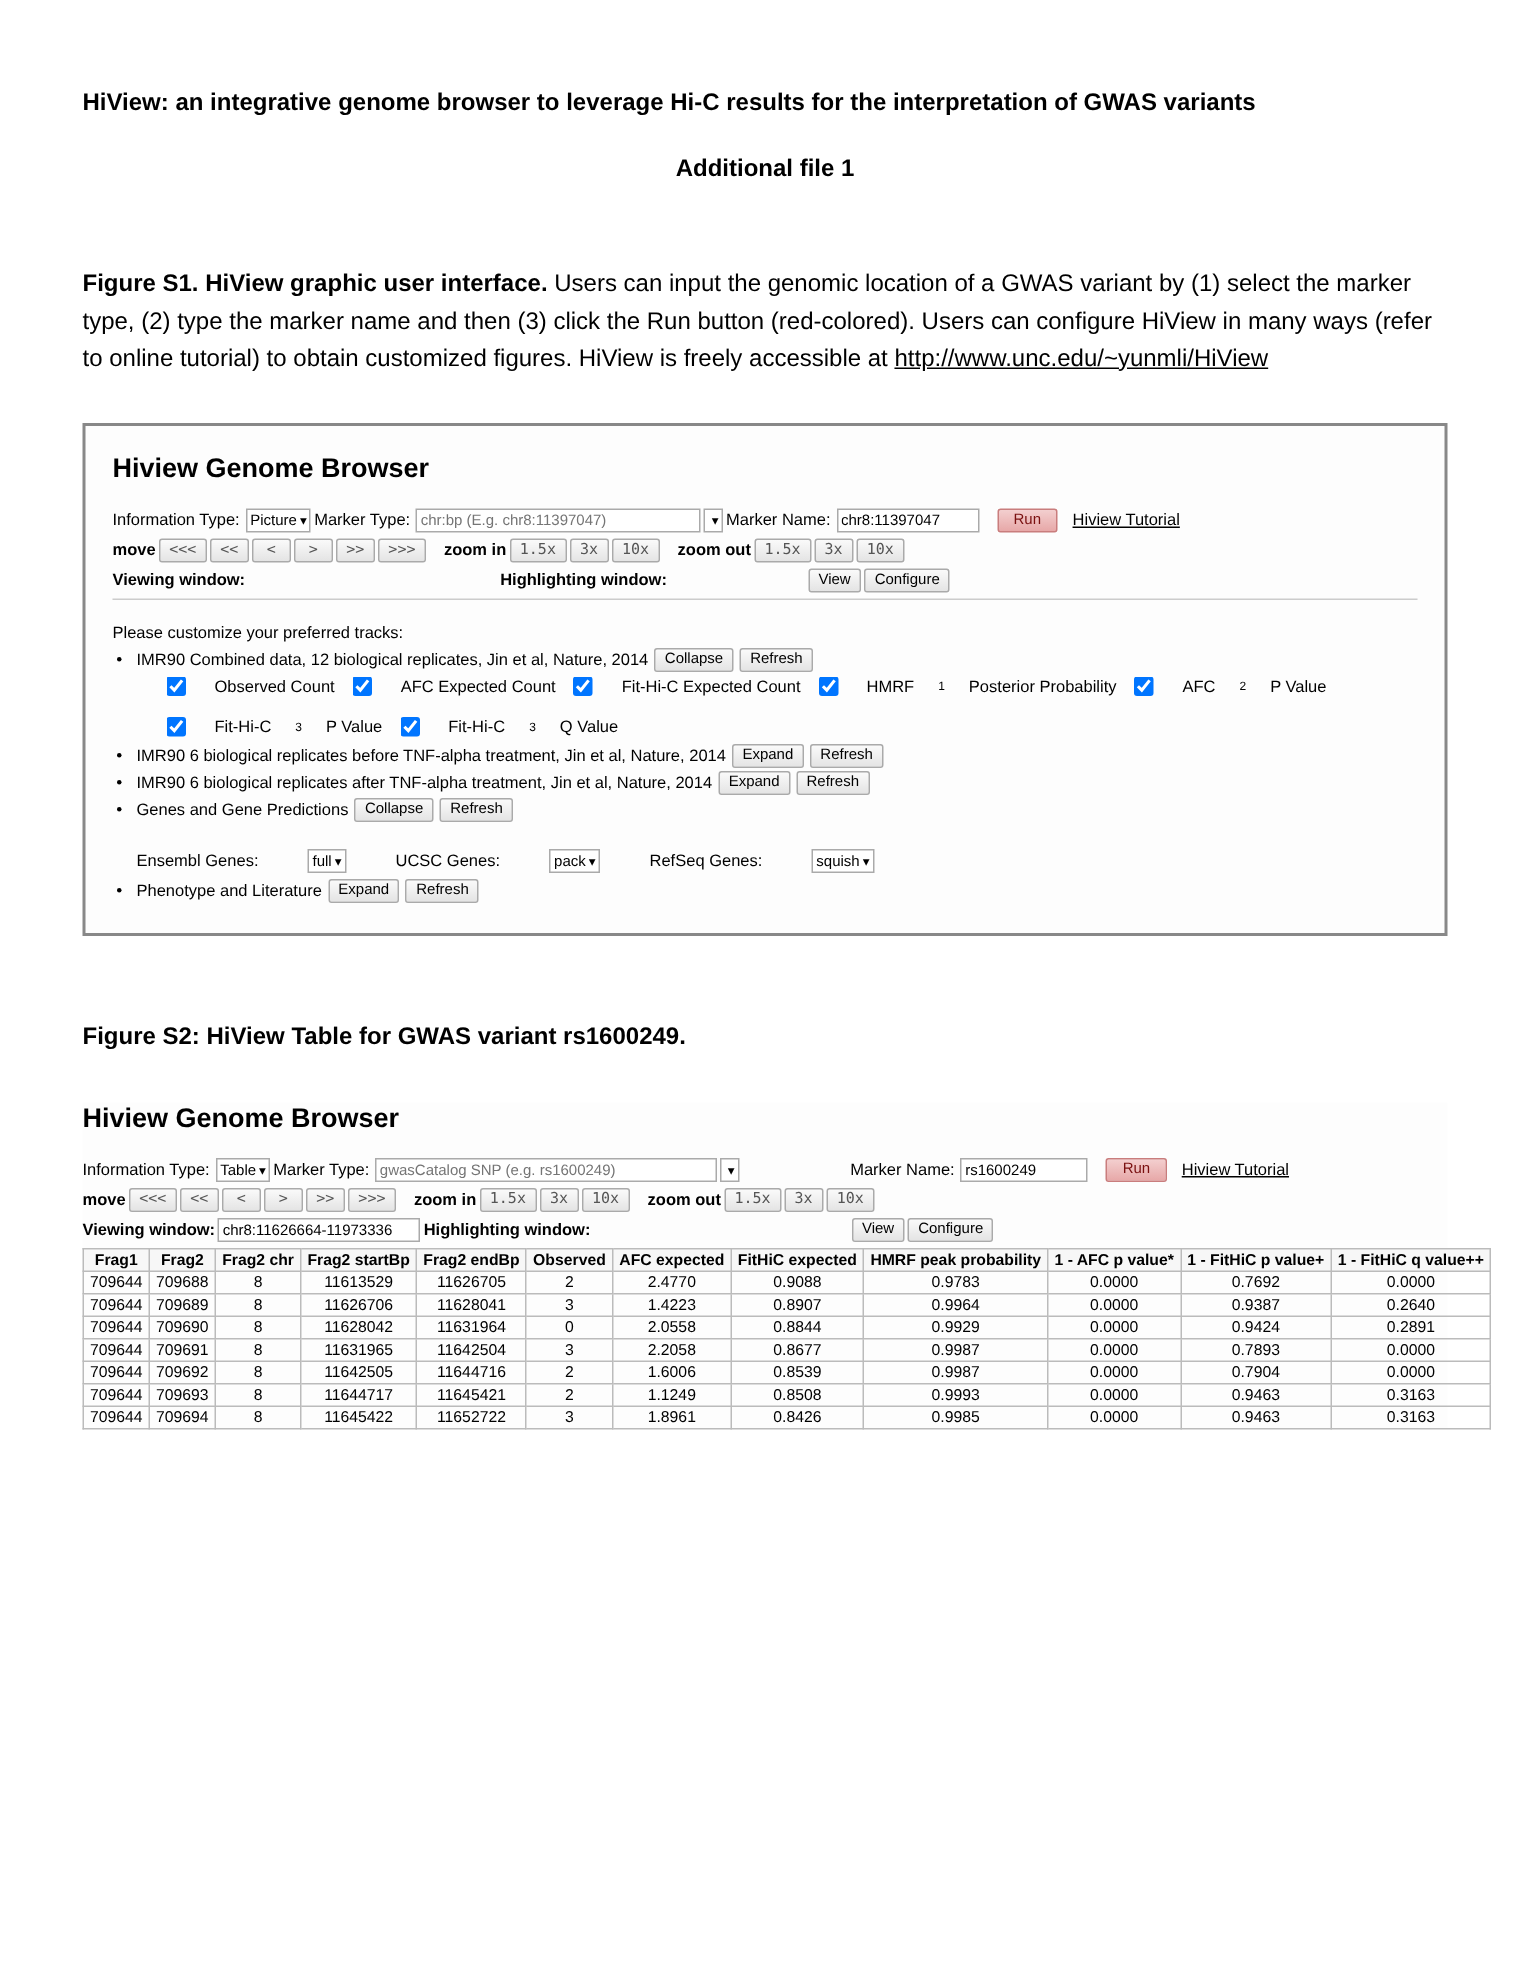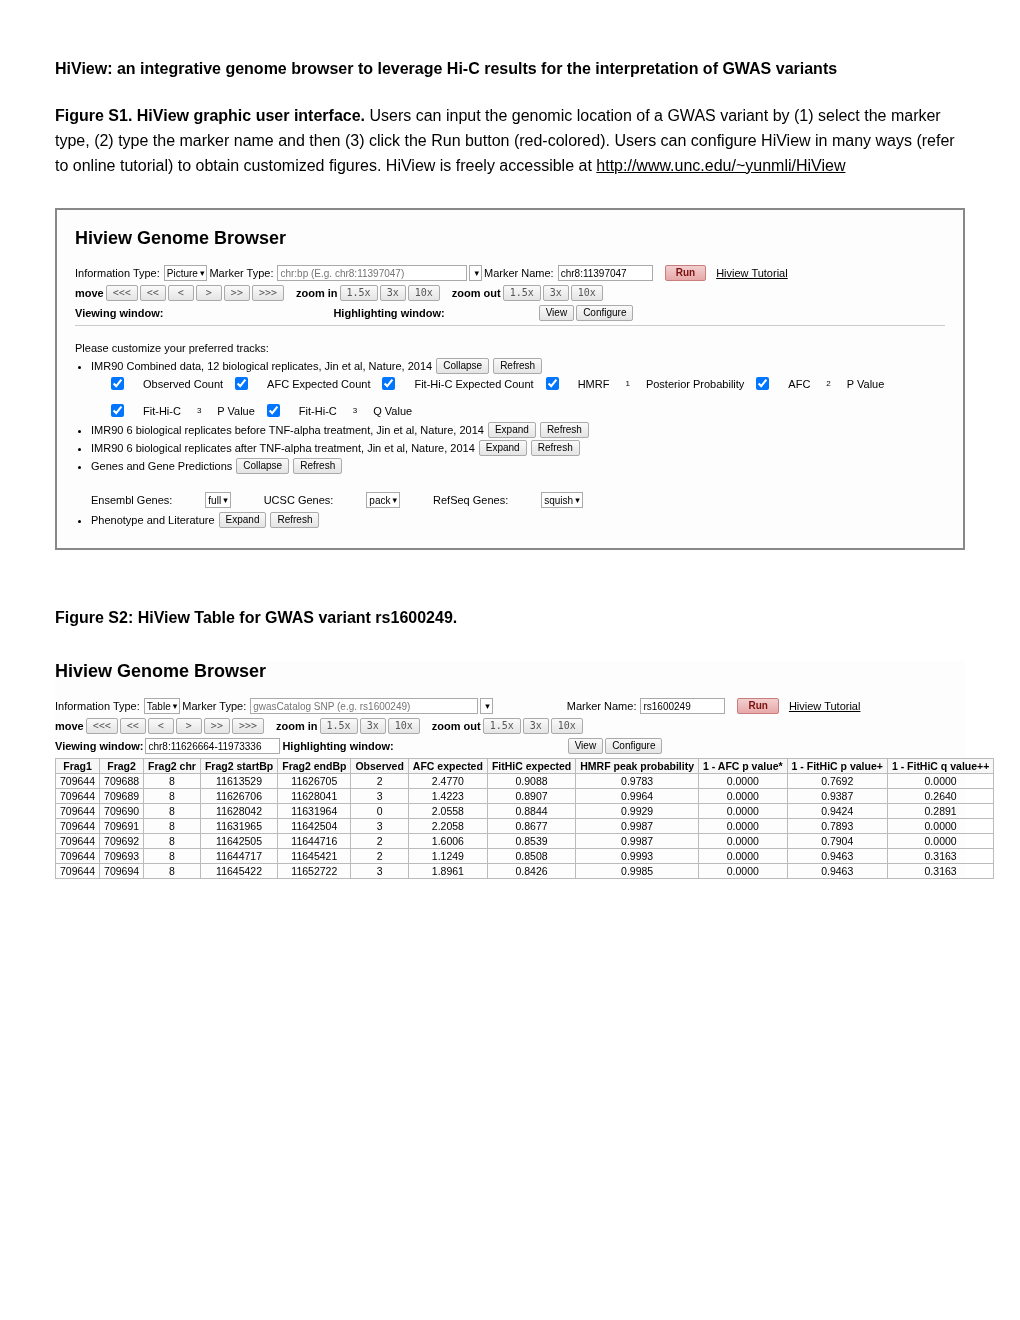--- a/index.html
+++ b/index.html
@@ -70,21 +70,21 @@
     border: 1px solid #aaa;
     border-radius: 2px;
     cursor: pointer;
     display: inline-flex;
     align-items: center;
   }
   .btn.run {
     background: linear-gradient(#f3cfcf,#e7a8a8);
     border-color: #c97d7d;
     color: #7a1010;
-    font-weight: bold;
+    font-weight: normal;
     padding: 0 10px;
   }
   .tutorial-link {
     font-size: 11px;
     text-decoration: underline;
     margin-left: 8px;
   }
   .seg .btn { min-width: 26px; justify-content: center; font-family: monospace; font-size: 10px; color:#555;}
   .bold { font-weight: bold; font-size: 11px; }
   .tracks {
@@ -128,20 +128,21 @@
     display:inline-flex; align-items:center; padding:0 2px;
   }
   .sel .caret { margin-left:2px; font-size:9px; }
 </style>
 </head>
 <body>
 
 <div class="page">
 
   <div class="title">HiView: an integrative genome browser to leverage Hi-C results for the interpretation of GWAS variants</div>
+  <div class="subtitle">Additional file 1</div>
 
   <div class="caption">
     <b>Figure S1. HiView graphic user interface.</b><span> Users can input the genomic location of a GWAS variant by (1) select the marker type, (2) type the marker name and then (3) click the Run button (red-colored). Users can configure HiView in many ways (refer to online tutorial) to obtain customized figures. HiView is freely accessible at </span><a href="#">http://www.unc.edu/~yunmli/HiView</a>
   </div>
 
   <div class="panel">
     <div class="panel-title">Hiview Genome Browser</div>
 
     <div class="row">
       <span class="lbl">Information Type:</span>

